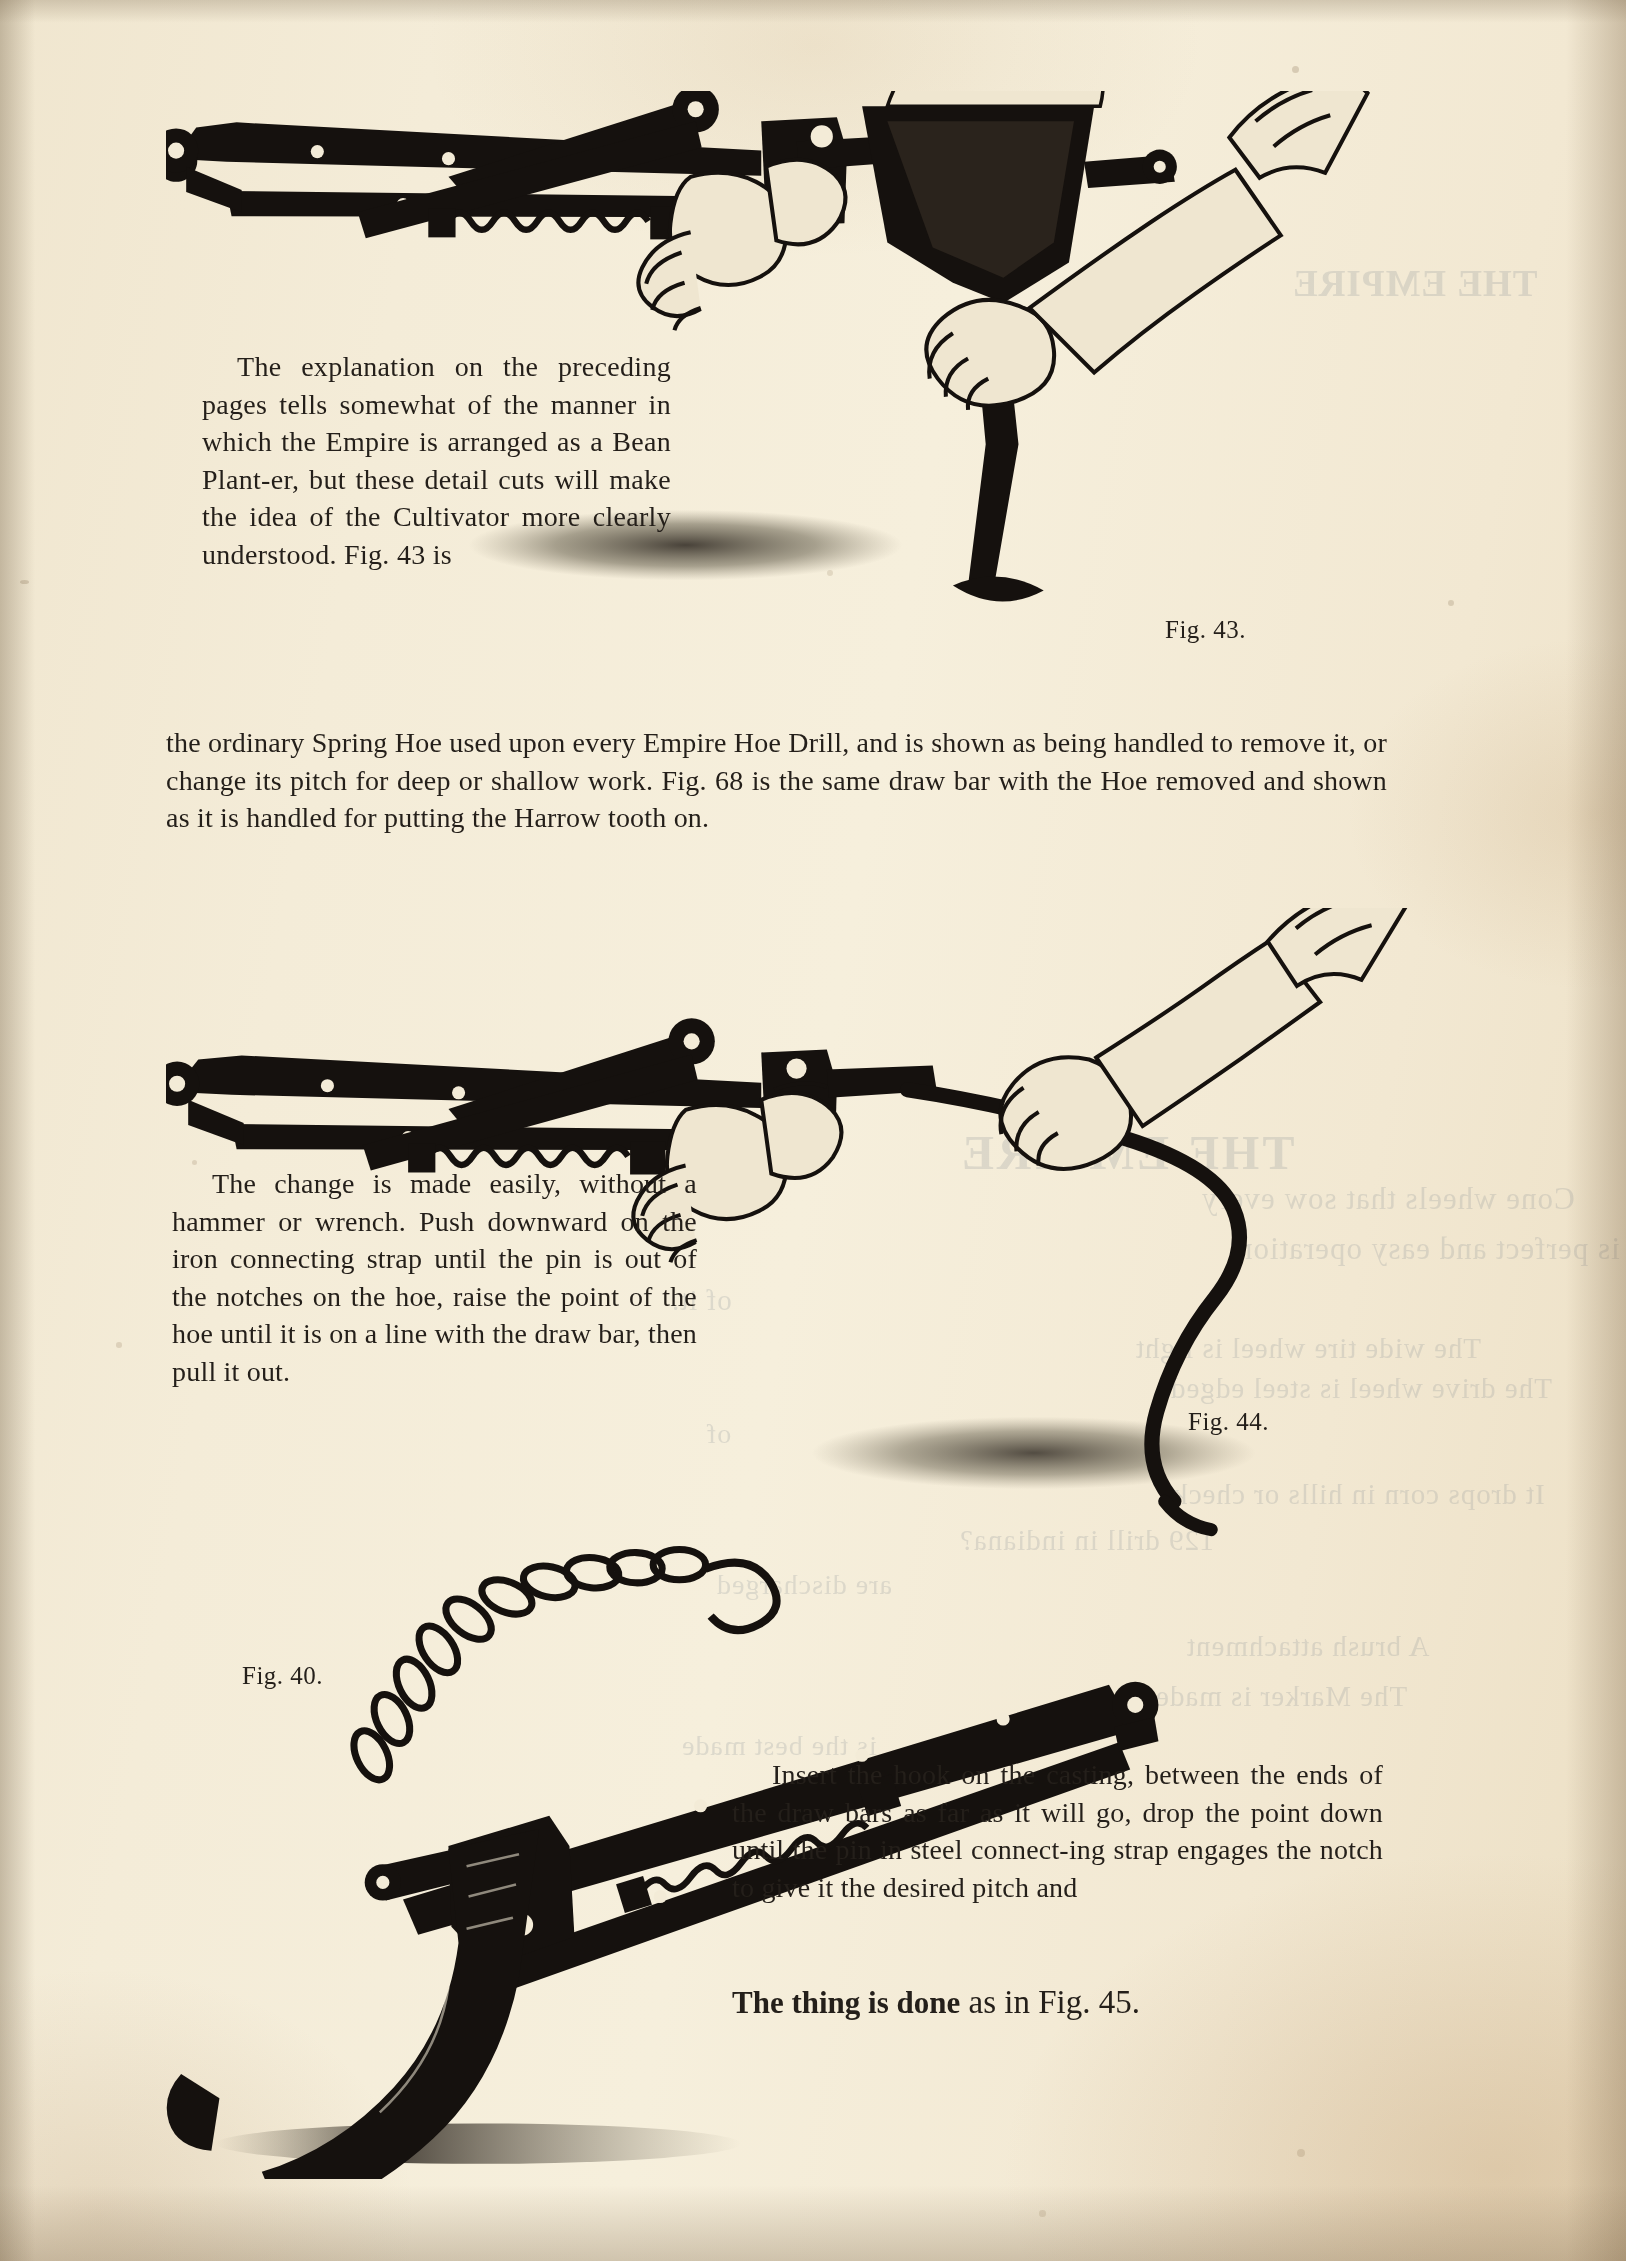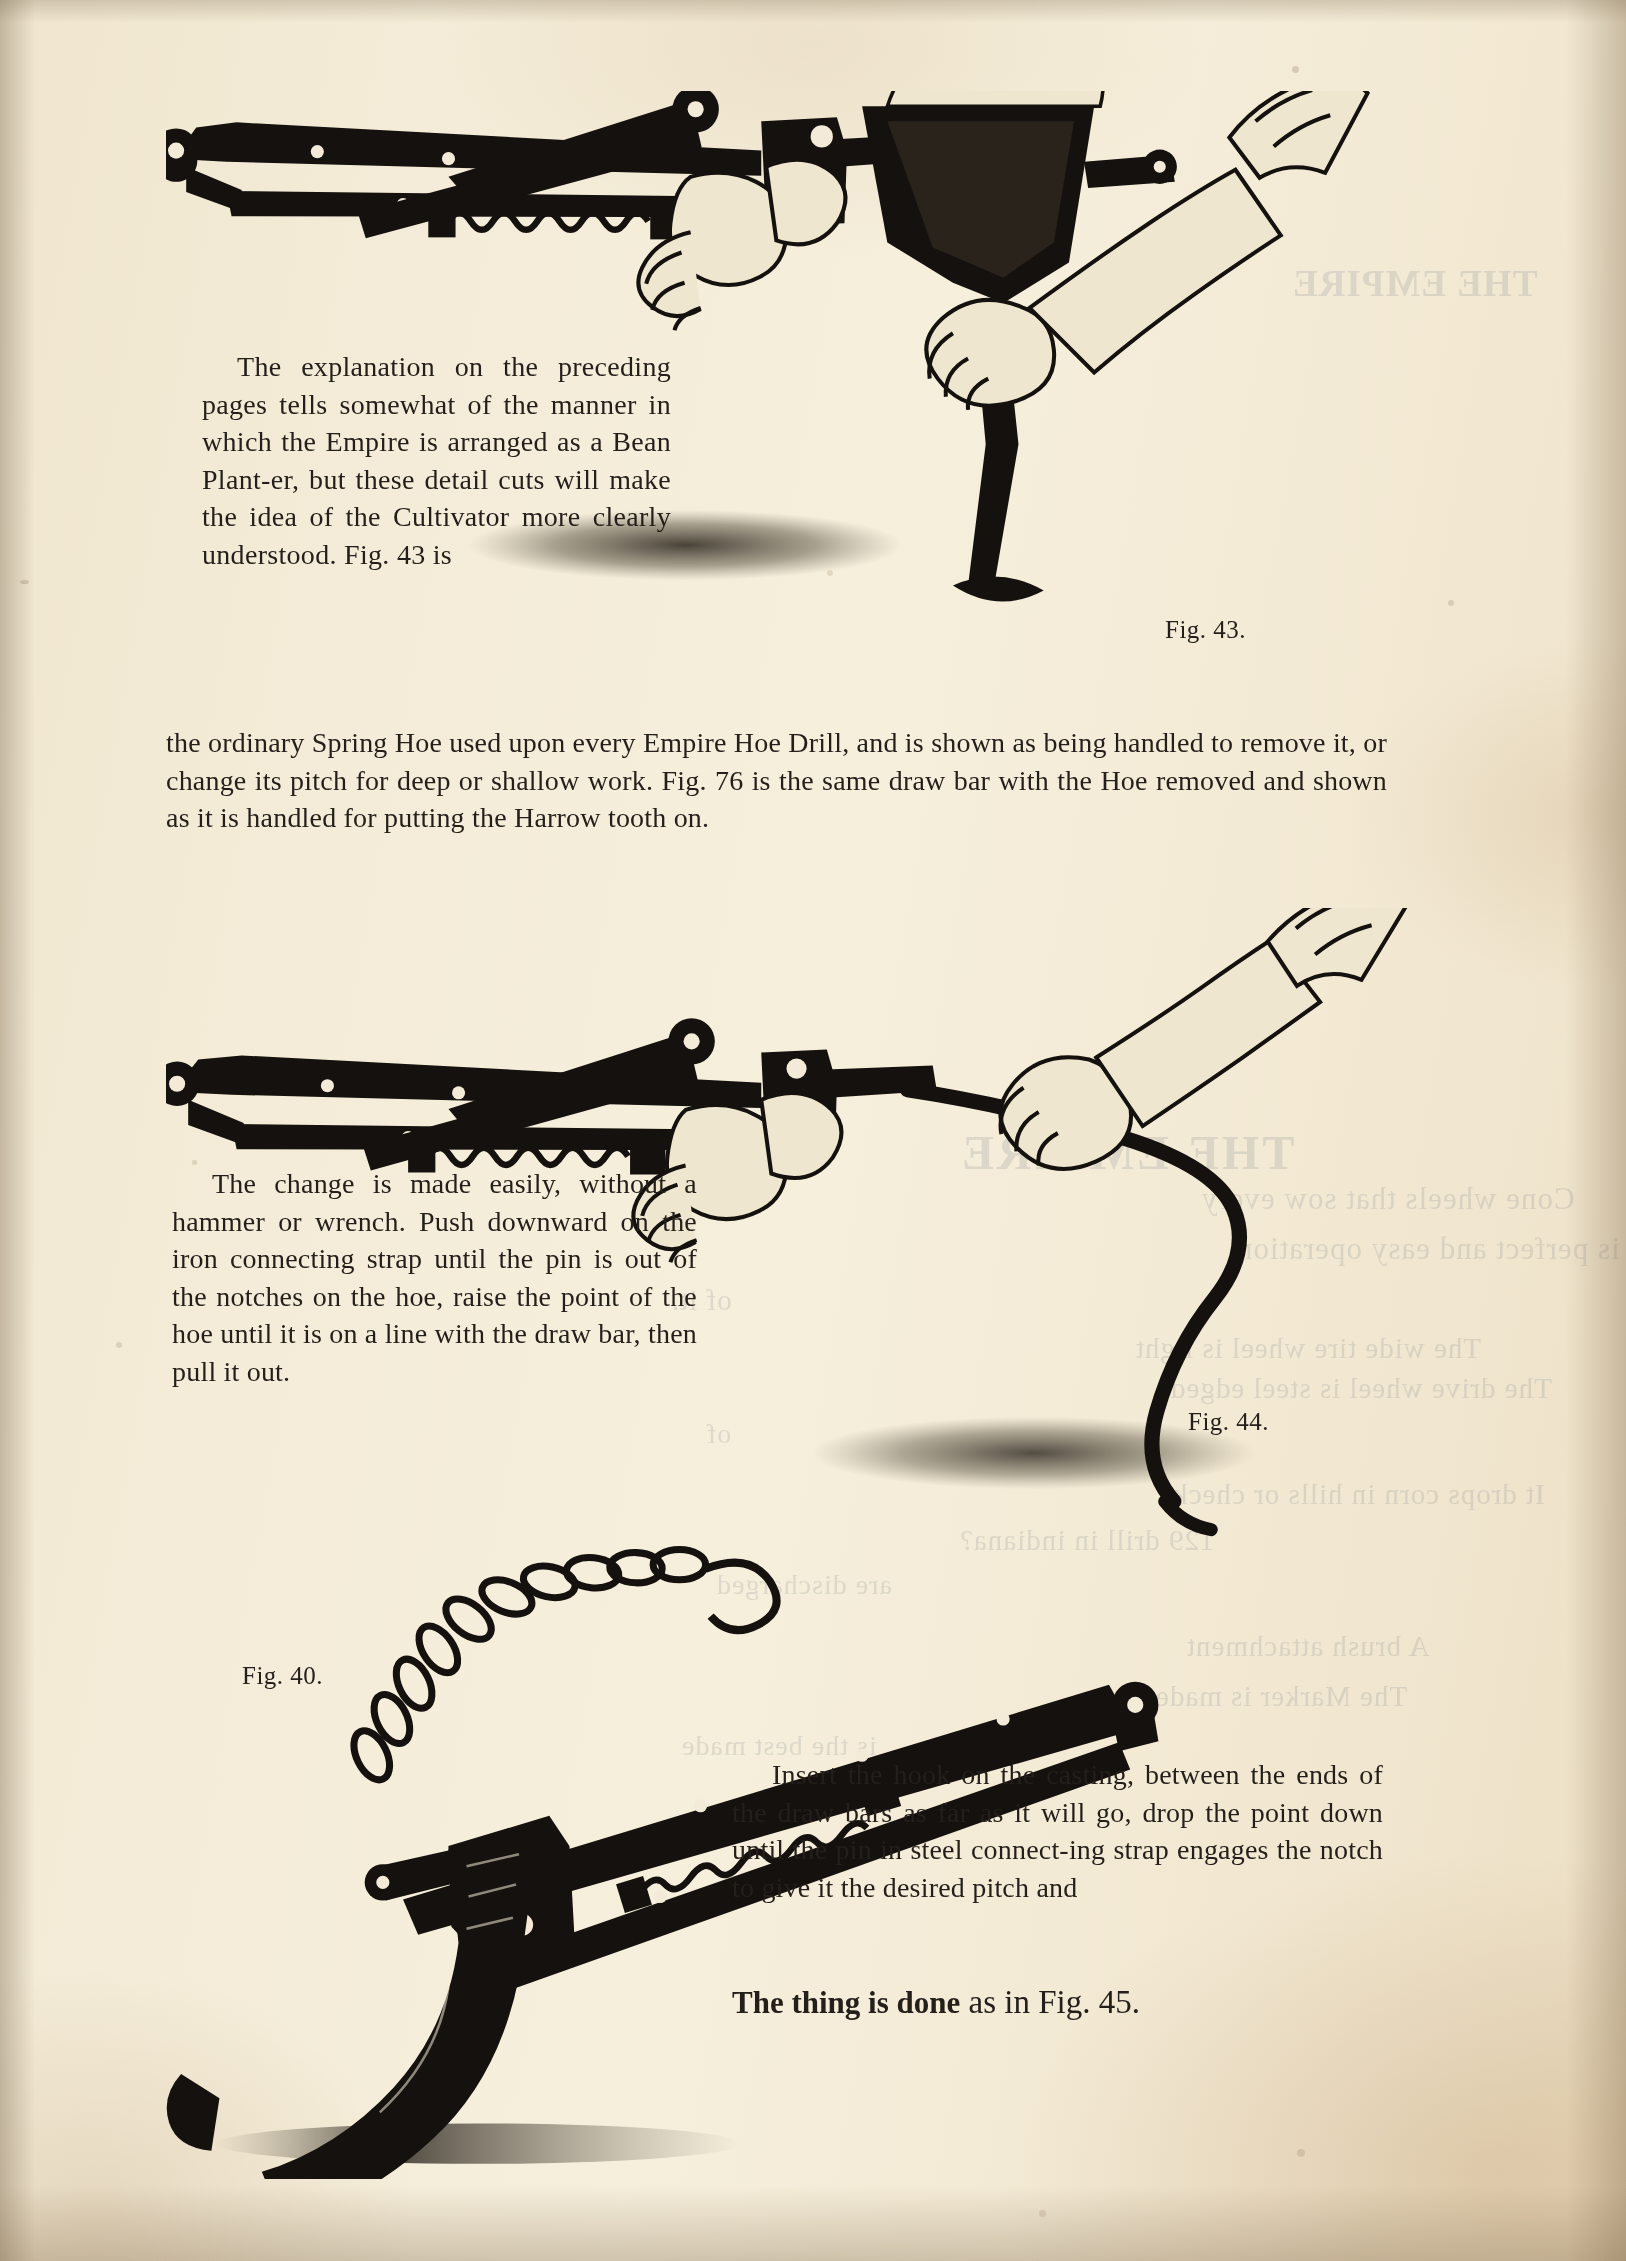--- a/index.html
+++ b/index.html
@@ -199,21 +199,21 @@
         <path d="M2160 60 q50 -44 112 -62" fill="none"></path>
         <path d="M2196 110 q50 -44 112 -62" fill="none"></path>
       </g>
     </svg>
   </div>
 
   <div class="figcap" style="left:1165px; top:616px;">Fig. 43.</div>
 
   <div class="body-text col-text" style="left:166px; top:348px; width:469px; text-indent:35px; letter-spacing:0.3px;margin-left:36px;">The explanation on the preceding pages tells somewhat of the manner in which the Empire is arranged as a Bean Plant-er, but these detail cuts will make the idea of the Cultivator more clearly understood.   Fig. 43 is</div>
 
-  <div class="body-text" style="left:166px; top:724px; width:1221px; letter-spacing:0.2px;">the ordinary Spring Hoe used upon every Empire Hoe Drill, and is shown as being handled to remove it, or change its pitch for deep or shallow work.   Fig. 76 is the same draw bar with the Hoe removed and shown as it is handled for putting the Harrow tooth on.</div>
+  <div class="body-text" style="left:166px; top:724px; width:1221px; letter-spacing:0.2px;">the ordinary Spring Hoe used upon every Empire Hoe Drill, and is shown as being handled to remove it, or change its pitch for deep or shallow work.   Fig. 68 is the same draw bar with the Hoe removed and shown as it is handled for putting the Harrow tooth on.</div>
 
   <div class="fig" style="left:166px; top:908px; width:1251px; height:646px;">
     <svg viewBox="0 0 2480 1280" width="1251" height="646">
       <defs>
         <radialGradient id="gshadow2" cx="50%" cy="50%" r="50%">
           <stop offset="0%" stop-color="#2a241d" stop-opacity="0.8"></stop>
           <stop offset="60%" stop-color="#46402f" stop-opacity="0.4"></stop>
           <stop offset="100%" stop-color="#6b6250" stop-opacity="0"></stop>
         </radialGradient>
       </defs>

